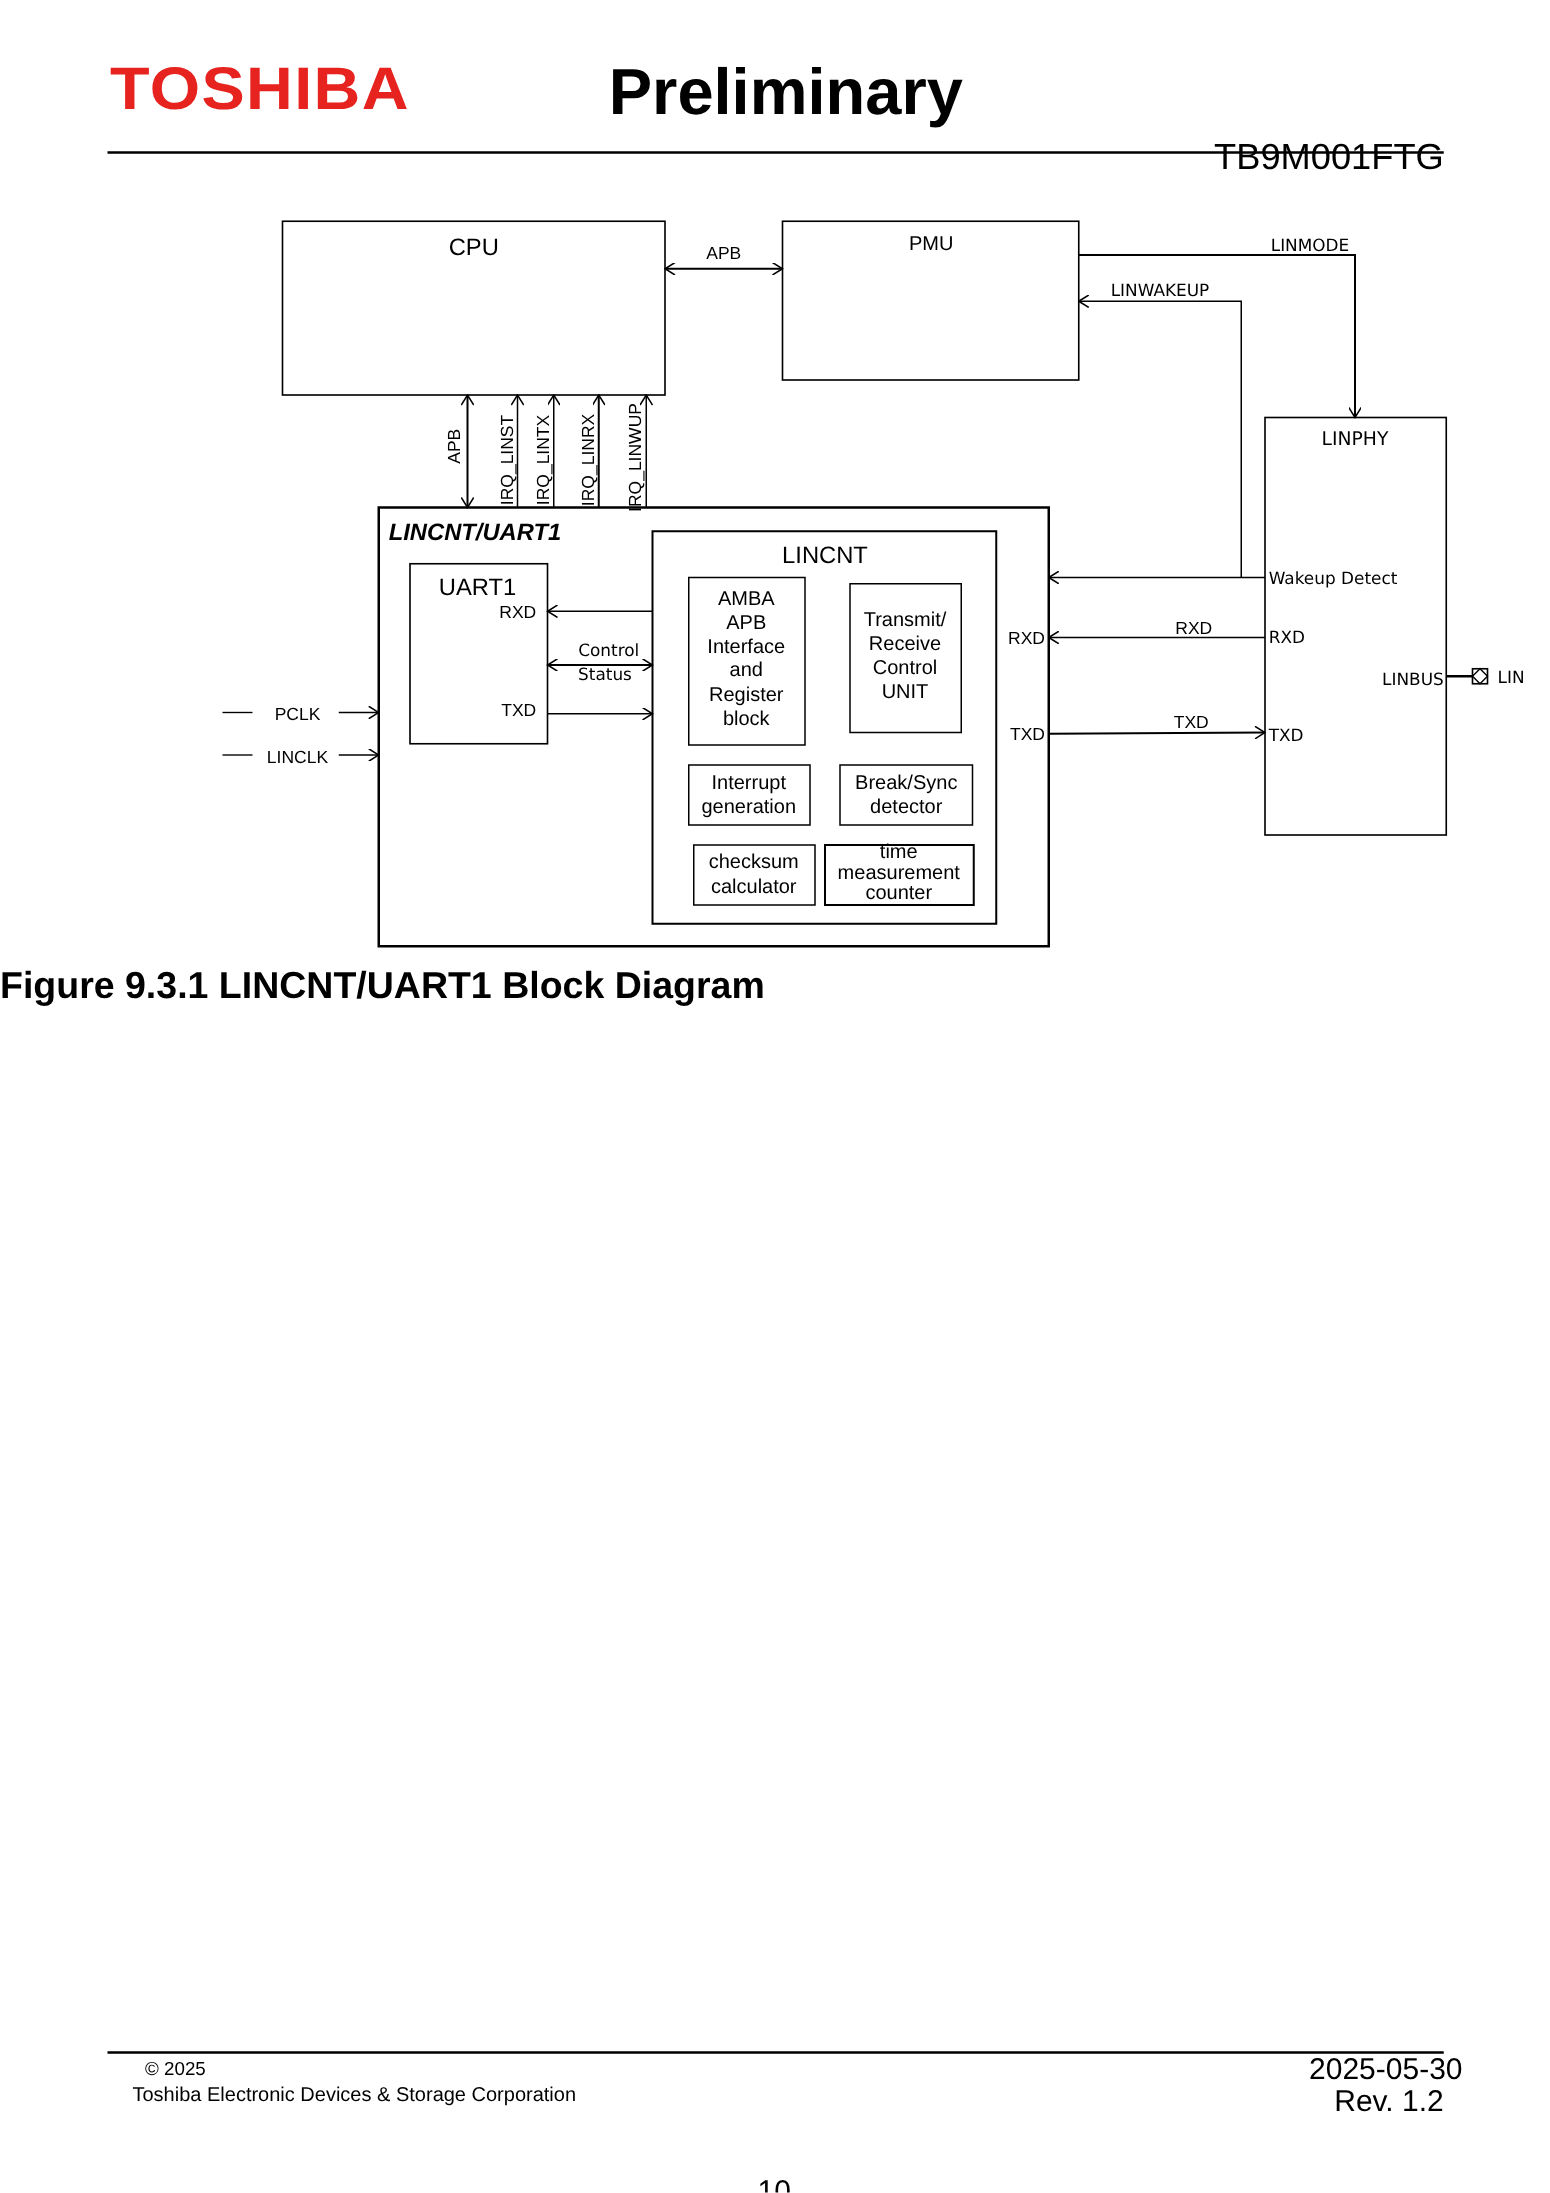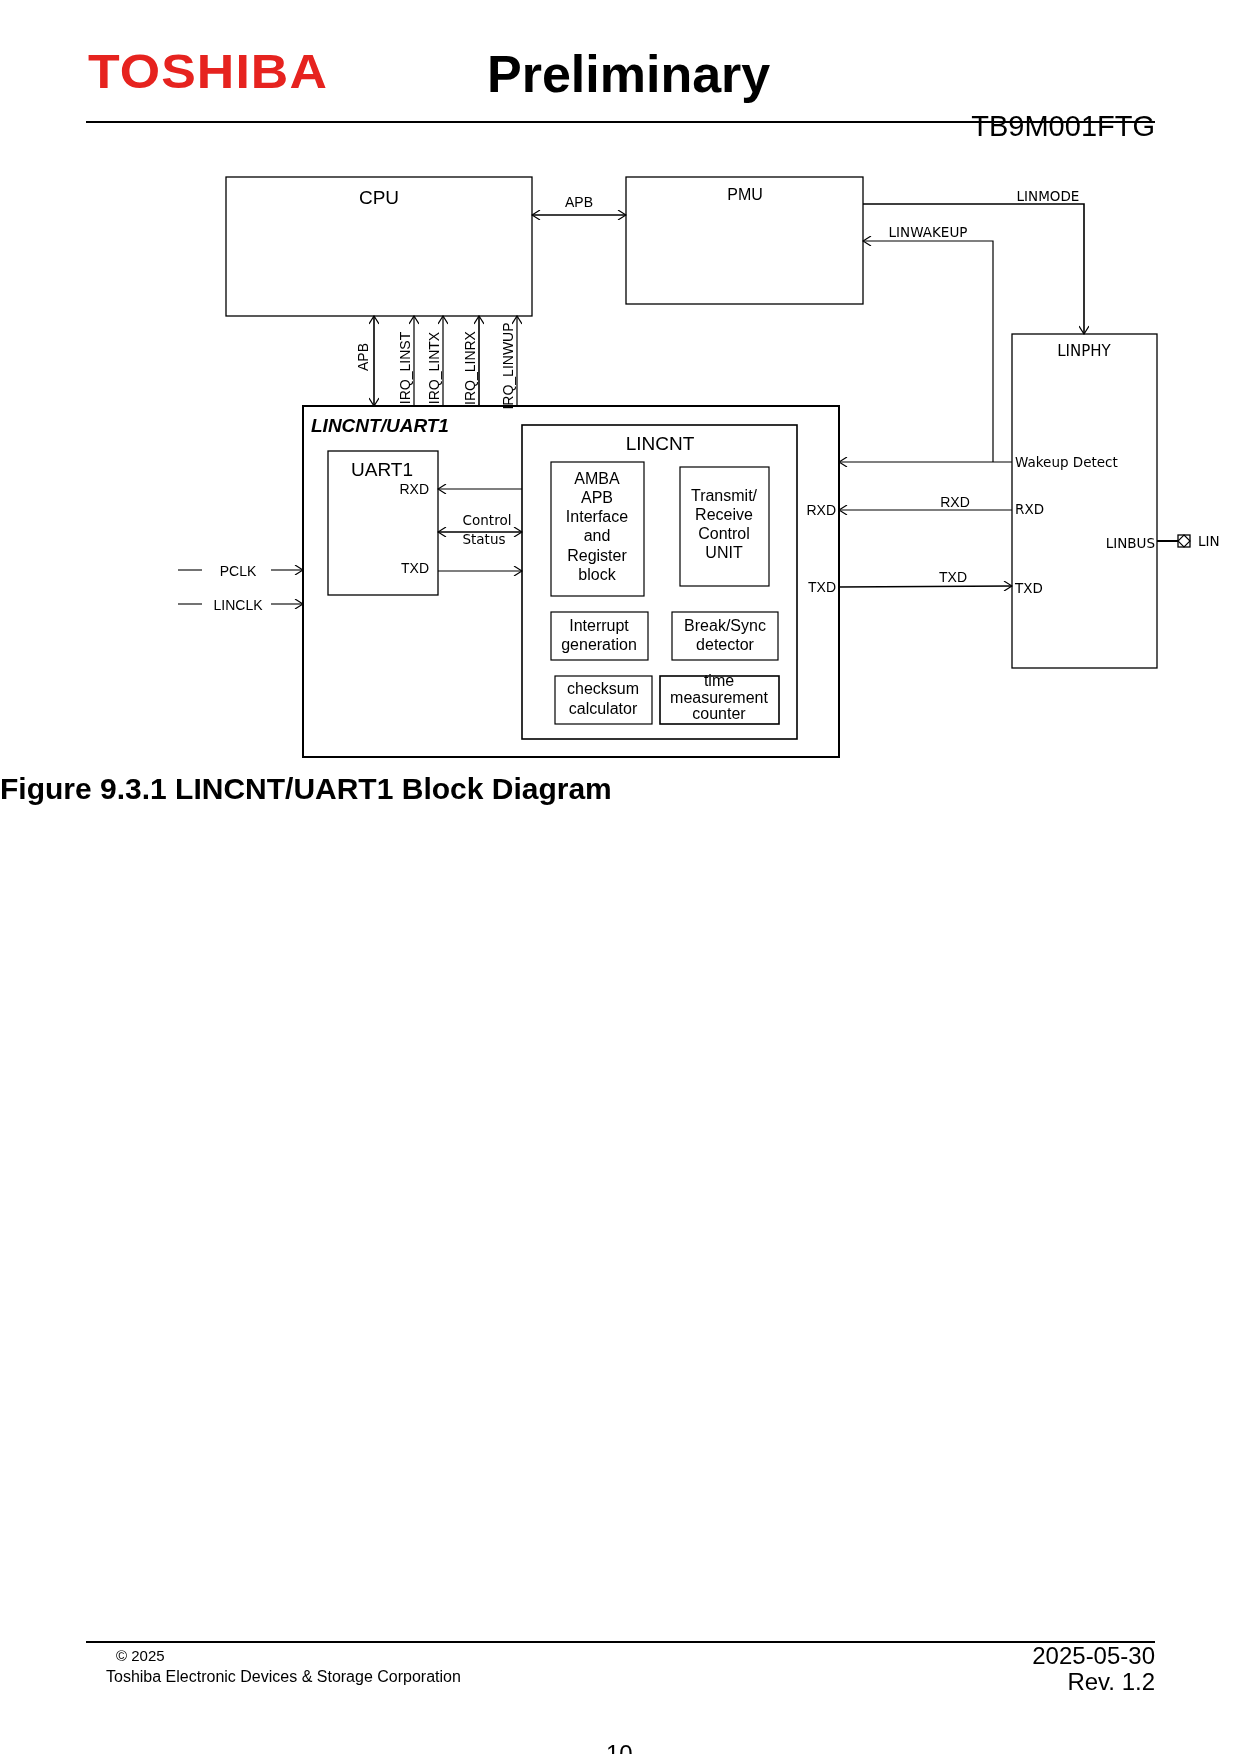--- a/index.html
+++ b/index.html
@@ -141,14 +141,14 @@
   <text x="953" y="582" font-size="14" text-anchor="middle">TXD</text>
   <text x="836" y="592" font-size="14" text-anchor="end">TXD</text>
 </svg>
 
 <div class="caption">Figure 9.3.1 LINCNT/UART1 Block Diagram</div>
 
 <div class="hrule" style="top:1641px;height:2px;"></div>
 <div class="foot" style="left:88px;top:1647px;font-size:15px;margin-left:28px;">© 2025</div>
 <div class="foot" style="left:106px;top:1668px;font-size:16px;">Toshiba Electronic Devices &amp; Storage Corporation</div>
 <div class="foot" style="left:606px;top:1740px;font-size:24px;">10</div>
-<div class="foot" style="right:85px;top:1642px;font-size:24px;">2025-05-30</div>
+<div class="foot" style="right:70px;top:1642px;font-size:24px;">2025-05-30</div>
 <div class="foot" style="right:85px;top:1668px;font-size:24px;">Rev. 1.2</div>
 
 </body></html>

